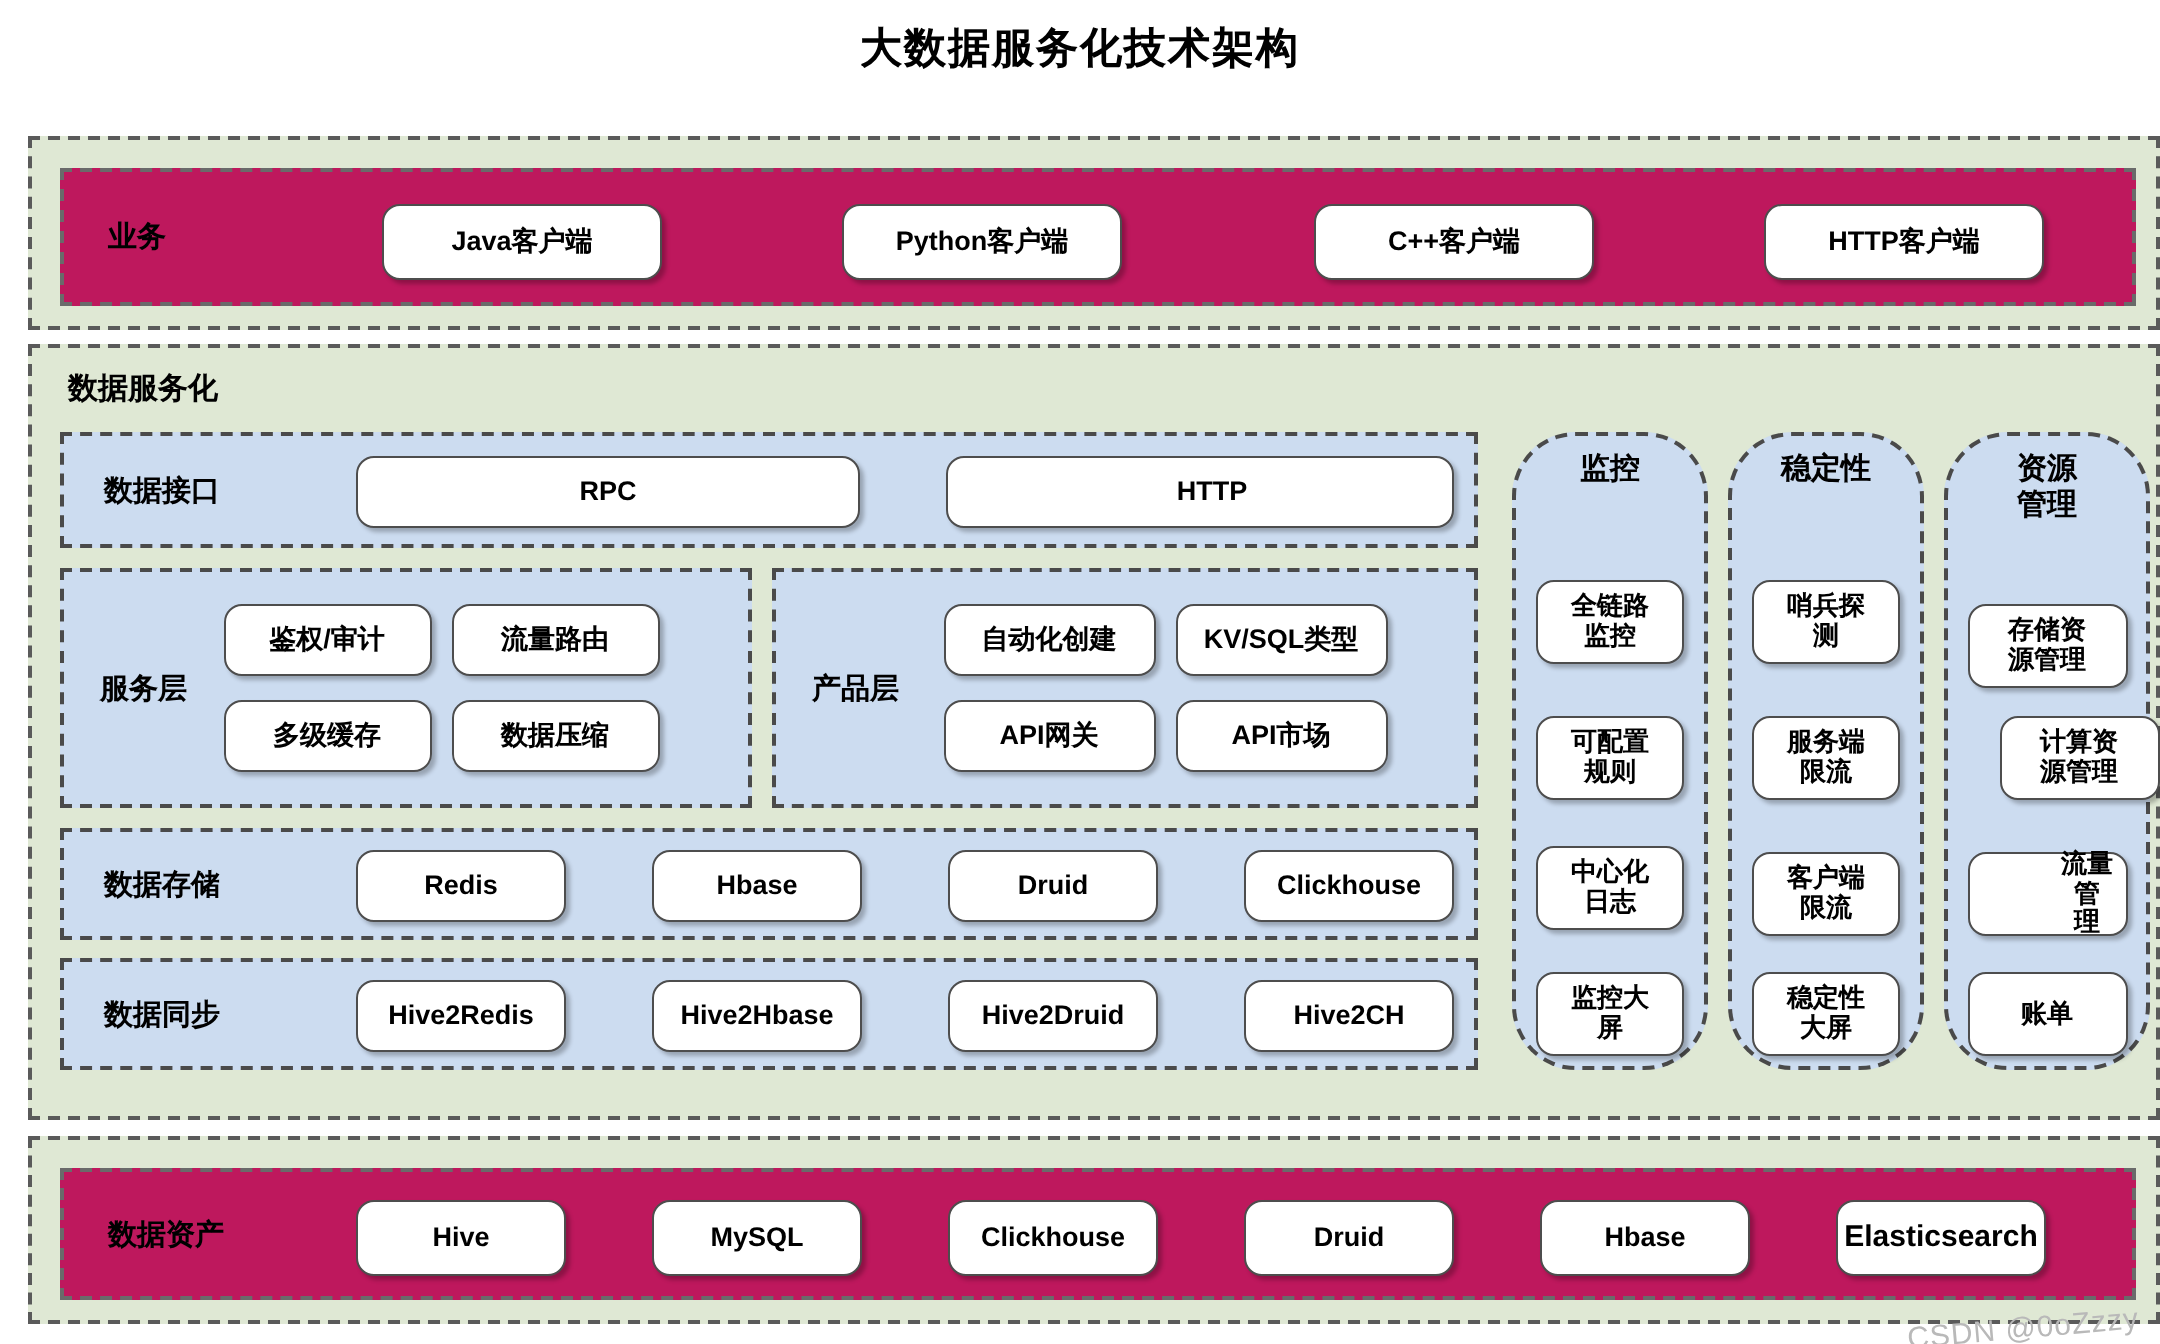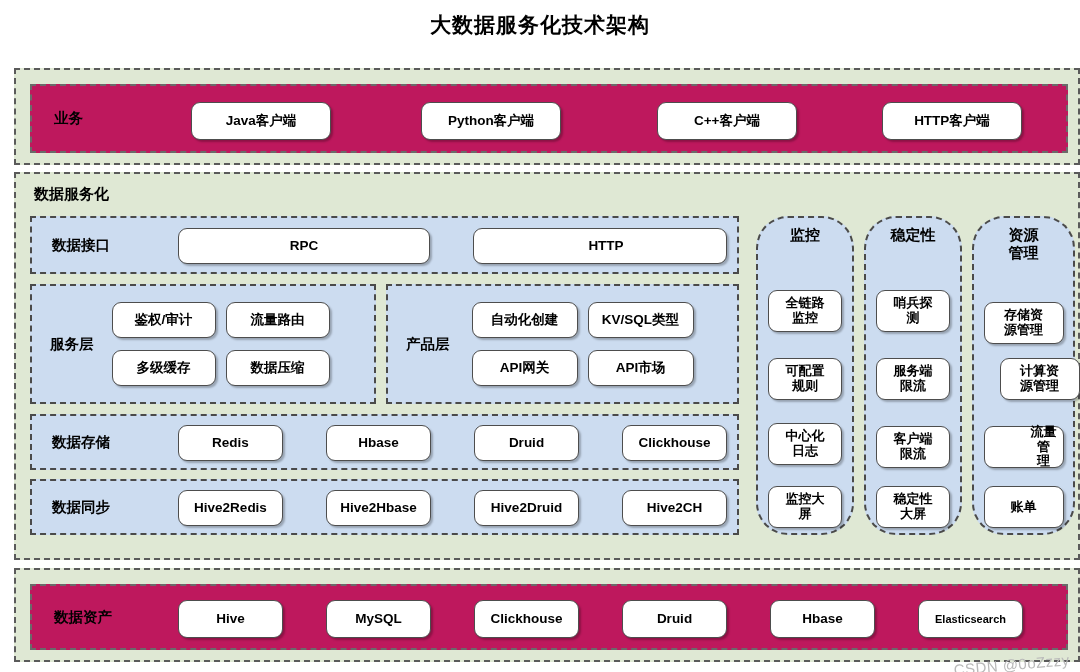--- a/index.html
+++ b/index.html
@@ -286,17 +286,17 @@
 </div>
 
 <div class="green-band" id="assets-band">
   <div class="gray-inner" id="assets-inner">
     <span class="row-label">数据资产</span>
     <div class="node" style="left:146px; top:14px;">Hive</div>
     <div class="node" style="left:294px; top:14px;">MySQL</div>
     <div class="node" style="left:442px; top:14px;">Clickhouse</div>
     <div class="node" style="left:590px; top:14px;">Druid</div>
     <div class="node" style="left:738px; top:14px;">Hbase</div>
-    <div class="node" style="left:886px; top:14px; font-size:11px;">Elasticsearch</div>
+    <div class="node" style="left:886px; top:14px; font-size:15px;">Elasticsearch</div>
   </div>
 </div>
 
 <div id="watermark">CSDN @0oZzzy</div>
 
 </body></html>

